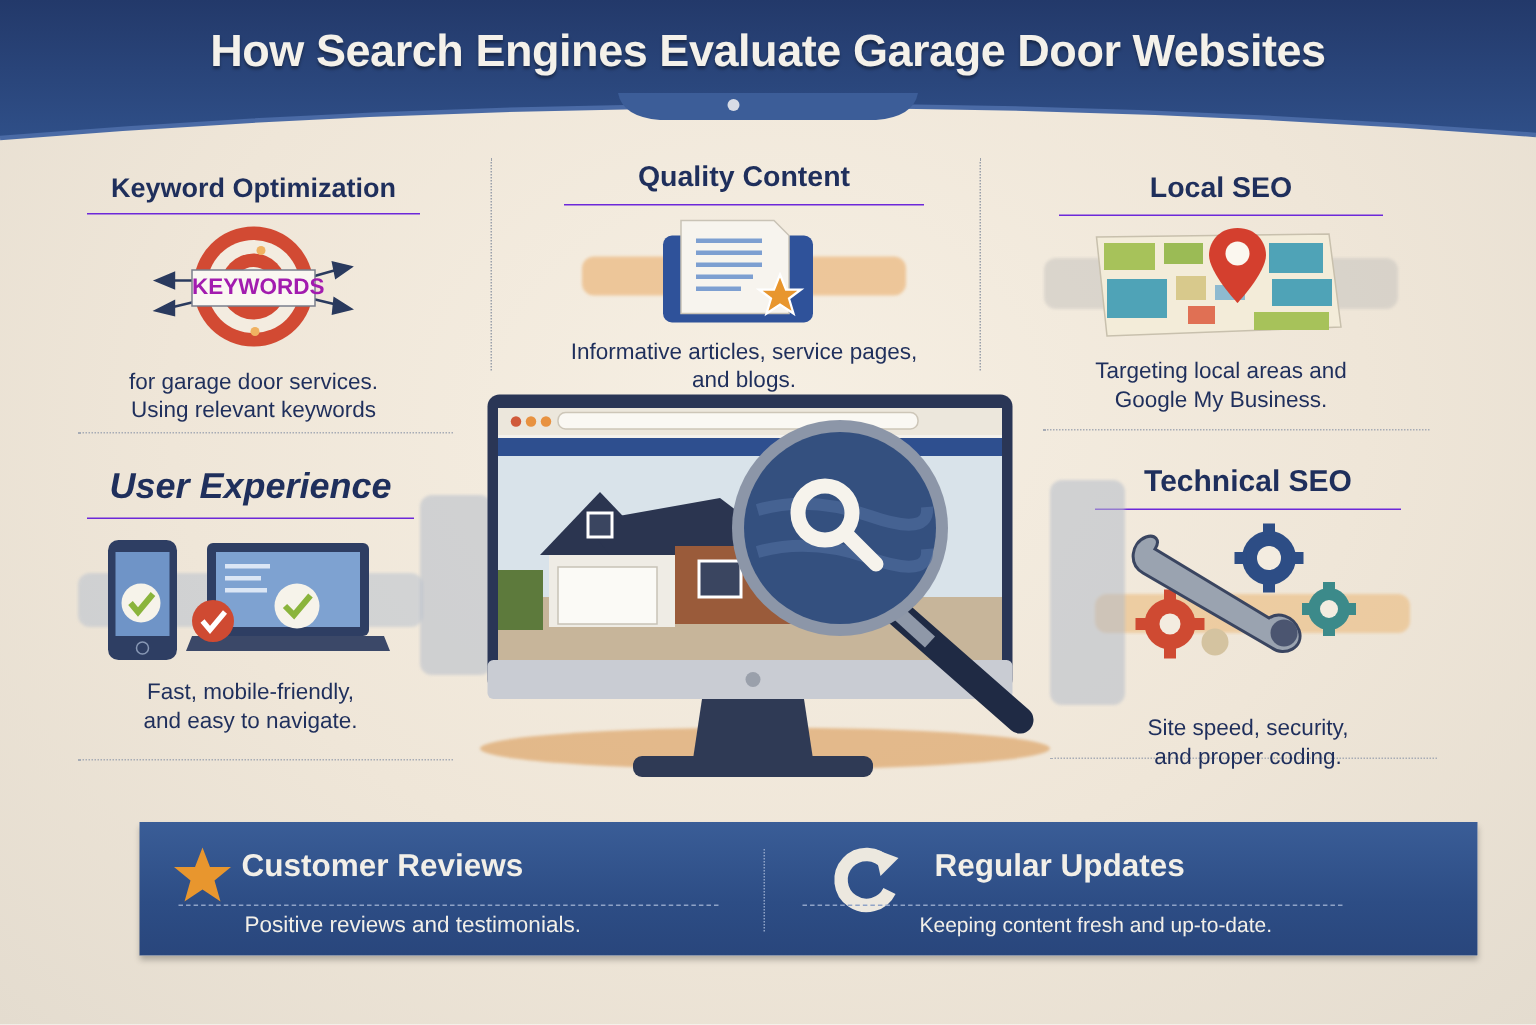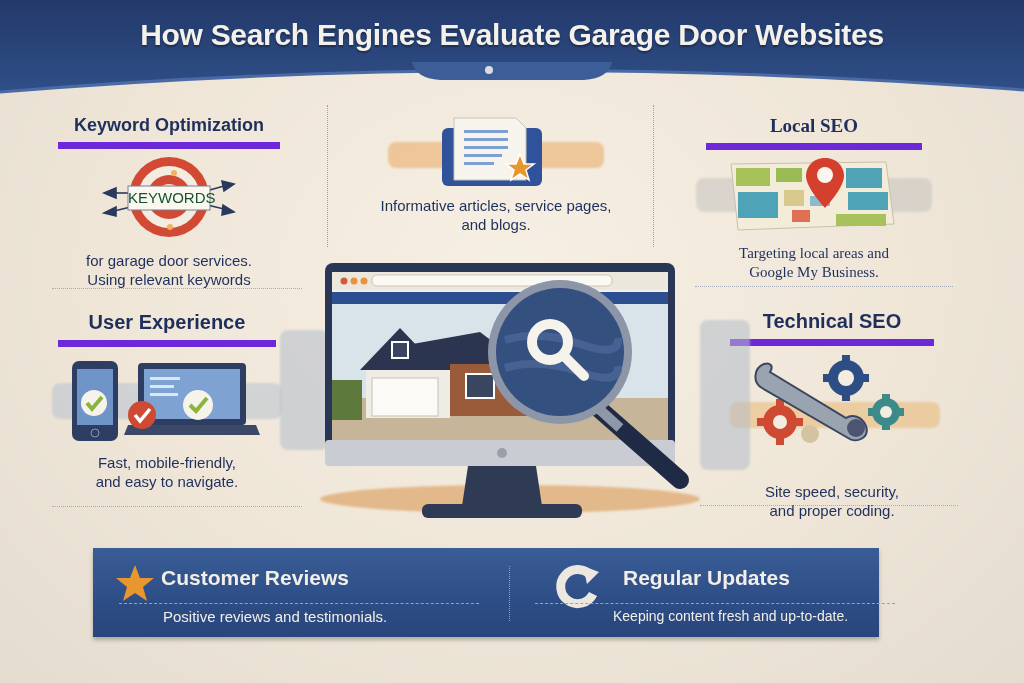--- a/index.html
+++ b/index.html
@@ -17,38 +17,38 @@
   .header svg { position: absolute; left: 0; top: 0; }
   .header-title {
     position: absolute; left: 0; top: 18px; width: 1024px; text-align: center;
     color: #f4f1ea; font-weight: bold; font-size: 30px; letter-spacing: -0.3px;
     text-shadow: 0 2px 2px rgba(0,0,0,0.35);
   }
   
   .section { position: absolute; text-align: center; }
   .section-title {
     font-weight: bold; color: #1f2f5c; font-size: 19px;
-    padding-bottom: 6px; border-bottom: 7px solid #6d28d9; display: block;
+    padding-bottom: 6px; border-bottom: 1px solid #6d28d9; display: block;
   }
   .section-desc {
     font-size: 15px; color: #1f2f5c; line-height: 19px;
   }
   .icon-wrap { position: relative; margin: 0 auto; }
   .vdiv {
     position: absolute; width: 0; border-left: 1.5px dotted #9aa0aa;
   }
   .hdiv {
     position: absolute; height: 0; border-top: 1.5px dotted #a7acb5;
   }
   .brush {
     position: absolute; border-radius: 8px; opacity: 0.55; filter: blur(1px);
   }
   
   .banner {
-    position: absolute; left: 93px; top: 548px; width: 786px; height: 89px;
+    position: absolute; left: 93px; top: 548px; width: 892px; height: 89px;
     background: linear-gradient(180deg, #3a5d97 0%, #2d4d85 60%, #29467c 100%);
     box-shadow: 0 3px 4px rgba(0,0,0,0.25);
   }
   .banner-item { position: absolute; top: 0; height: 89px; }
   .banner-title {
     position: absolute; color: #f2efe8; font-weight: bold; font-size: 21px; white-space: nowrap;
   }
   .banner-desc {
     position: absolute; color: #f2efe8; font-size: 15px; white-space: nowrap;
   }
@@ -98,49 +98,50 @@
           <polygon points="30,40 42,35 42,45"></polygon>
         <line x1="40" y1="58" x2="65" y2="52"></line>
           <polygon points="30,60 42,54 42,63"></polygon>
         <line x1="125" y1="40" x2="150" y2="33"></line>
           <polygon points="160,31 148,28 150,38"></polygon>
         <line x1="125" y1="50" x2="150" y2="56"></line>
           <polygon points="160,59 149,52 148,62"></polygon>
       </g>
       <rect x="54" y="33" width="82" height="24" fill="#faf7f1" stroke="#7a7f8c" stroke-width="1"></rect>
     </svg>
-    <div style="position:absolute; left:54px; top:36px; width:82px; text-align:center; font-weight:normal; font-size:15px; color:#14532d;">KEYWORDS</div>
+    <div style="position:absolute; left:54px; top:36px; width:82px; text-align:center; font-weight:bold; font-size:15px; color:#a21caf;">KEYWORDS</div>
   </div>
   <div class="section-desc" style="margin-top:4px;">
     <div>for garage door services.</div>
     <div>Using relevant keywords</div>
   </div>
 </div>
 
 <div class="section" style="left:376px; top:108px; width:240px;">
+  <span class="section-title">Quality Content</span>
   <div class="icon-wrap" style="width:240px; height:76px; margin-top:6px;">
     <div class="brush" style="left:12px; top:28px; width:216px; height:26px; background:#e9a861;"></div>
     <svg width="240" height="76" viewBox="0 0 240 76" style="position:absolute; left:0; top:0;">
       <rect x="66" y="14" width="100" height="58" rx="6" fill="#2f529a"></rect>
       <path d="M78,4 L140,4 L150,14 L150,66 L78,66 Z" fill="#f7f4ee" stroke="#c9c3b6" stroke-width="1"></path>
       <rect x="88" y="16" width="44" height="3" fill="#7d9fd1"></rect>
       <rect x="88" y="24" width="44" height="3" fill="#7d9fd1"></rect>
       <rect x="88" y="32" width="44" height="3" fill="#7d9fd1"></rect>
       <rect x="88" y="40" width="38" height="3" fill="#7d9fd1"></rect>
       <rect x="88" y="48" width="30" height="3" fill="#7d9fd1"></rect>
       <polygon points="144,40 148,50 158,50 150,56 153,66 144,60 135,66 138,56 130,50 140,50" fill="#e8962e" stroke="#fff" stroke-width="1.5"></polygon>
     </svg>
   </div>
   <div class="section-desc" style="margin-top:6px;">
     <div>Informative articles, service pages,</div>
     <div>and blogs.</div>
   </div>
 </div>
 
-<div class="section" style="left:706px; top:115px; width:216px;font-family:Liberation Serif, serif;">
+<div class="section" style="left:706px; top:115px; width:216px;">
   <span class="section-title">Local SEO</span>
   <div class="icon-wrap" style="width:216px; height:78px; margin-top:6px;">
     <div class="brush" style="left:-10px; top:22px; width:236px; height:34px; background:#c7c4bf;"></div>
     <svg width="216" height="78" viewBox="0 0 216 78" style="position:absolute; left:0; top:0;">
       <path d="M25,8 L180,6 L188,68 L32,74 Z" fill="#f3ecd9" stroke="#c8c0ad" stroke-width="1"></path>
       <rect x="30" y="12" width="34" height="18" fill="#a7c25a"></rect>
       <rect x="70" y="12" width="26" height="14" fill="#9bbb55"></rect>
       <rect x="140" y="12" width="36" height="20" fill="#4fa3b7"></rect>
       <rect x="32" y="36" width="40" height="26" fill="#4fa3b7"></rect>
       <rect x="78" y="34" width="20" height="16" fill="#d8c98c"></rect>
@@ -152,21 +153,21 @@
       <circle cx="119" cy="19" r="8" fill="#fbf7ef"></circle>
     </svg>
   </div>
   <div class="section-desc" style="margin-top:10px;">
     <div>Targeting local areas and</div>
     <div>Google My Business.</div>
   </div>
 </div>
 
 <div class="section" style="left:58px; top:311px; width:218px;">
-  <span class="section-title" style="font-size:20px;">User Experience</span>
+  <span class="section-title" style="font-size:24px;font-style:italic;">User Experience</span>
   <div class="icon-wrap" style="width:218px; height:96px; margin-top:6px;">
     <div class="brush" style="left:-6px; top:30px; width:230px; height:36px; background:#b9c2cf;"></div>
     <svg width="218" height="96" viewBox="0 0 218 96" style="position:absolute; left:0; top:0;">
 
       <rect x="14" y="8" width="46" height="80" rx="7" fill="#2e3e63"></rect>
       <rect x="19" y="16" width="36" height="56" fill="#6f94c7"></rect>
       <circle cx="37" cy="80" r="4" fill="none" stroke="#8898b5" stroke-width="1"></circle>
 
       <rect x="80" y="10" width="108" height="62" rx="4" fill="#2e3e63"></rect>
       <rect x="86" y="16" width="96" height="50" fill="#7ea2d1"></rect>

